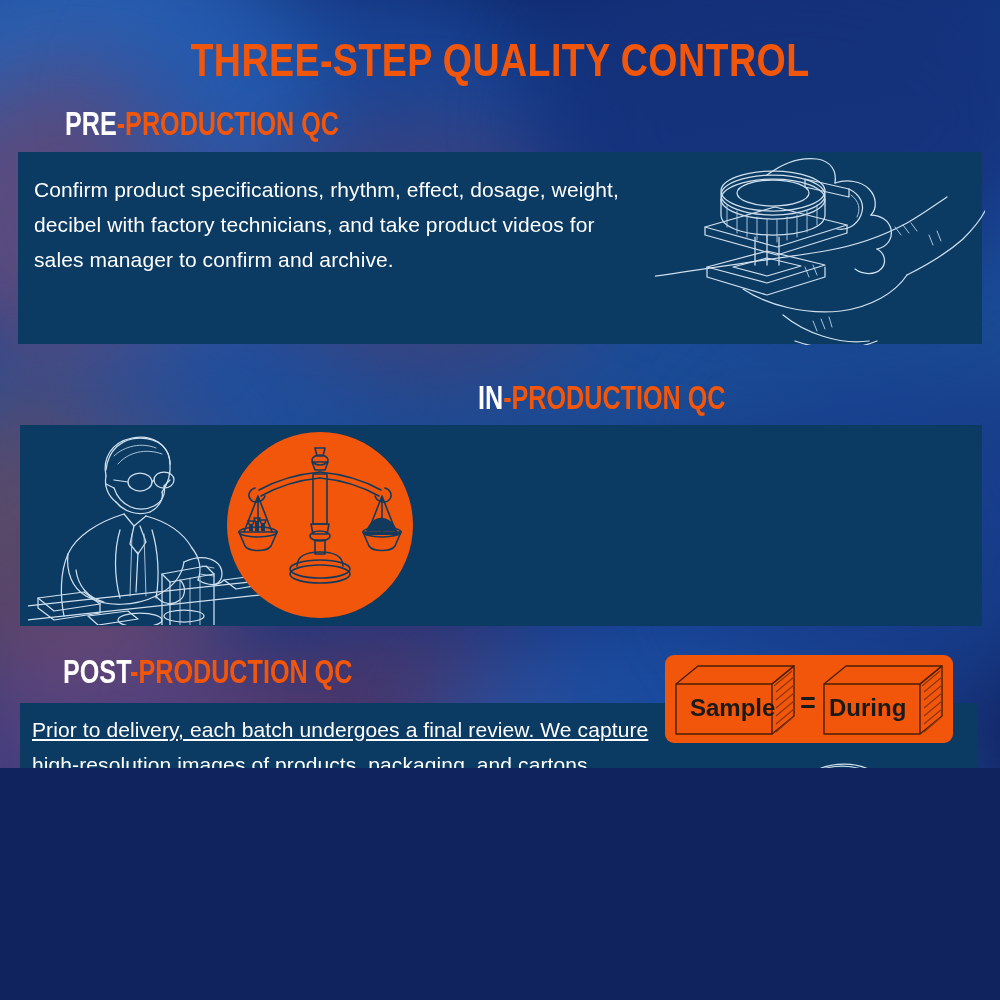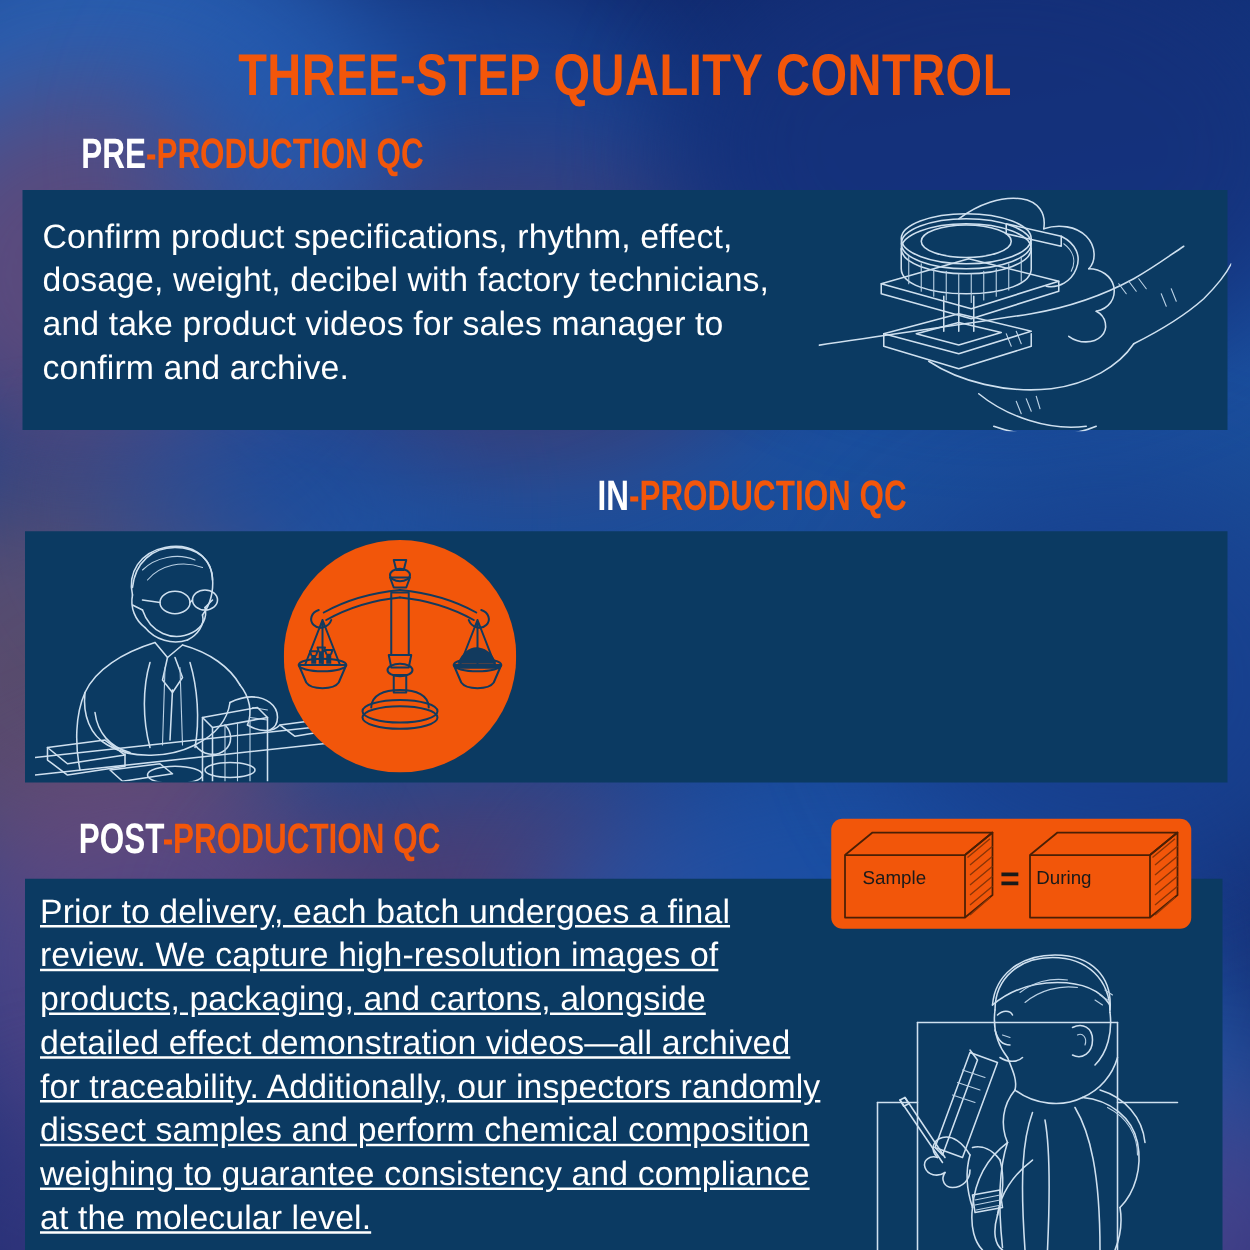--- a/index.html
+++ b/index.html
@@ -2,21 +2,21 @@
 <html><head>
 <meta charset="utf-8">
 <style>
   html,body{margin:0;padding:0;}
   body{
     width:1000px;height:1000px;overflow:hidden;
     font-family:"Liberation Sans","DejaVu Sans",sans-serif;
     background:#10235e;
     position:relative;
   }
-  #stage{position:absolute;inset:0;width:1000px;height:1000px;overflow:hidden;}
+  #stage{position:absolute;inset:0;width:1000px;height:768px;overflow:hidden;}
 
   
   .bg{position:absolute;inset:0;}
   .bg-base{
     background:
       linear-gradient(170deg,#0f2060 0%,#123a86 22%,#1a4f9e 40%,#1b4a93 55%,#17357f 72%,#13235f 100%);
   }
   .bg-blob{position:absolute;border-radius:50%;filter:blur(46px);}
   .b1{left:-140px;top:-90px;width:460px;height:420px;background:#2f6fc6;opacity:.78;}
   .b2{left:-90px;top:70px;width:330px;height:300px;background:#7c3b57;opacity:.60;}
@@ -54,21 +54,21 @@
   #head3{left:63px;top:652px;transform-origin:left top;}
 
   
   .panel{position:absolute;background:#0b3a62;}
   #panel1{left:18px;top:152px;width:964px;height:192px;}
   #panel2{left:20px;top:425px;width:962px;height:201px;}
   #panel3{left:20px;top:703px;width:958px;height:297px;}
 
   .body-text{
     position:absolute;color:#ffffff;
-    font-size:27px;line-height:35px;white-space:pre-line;
+    font-size:21px;line-height:35px;white-space:pre-line;
     letter-spacing:.1px;
   }
   #text1{left:34px;top:172px;width:600px;}
   #text2{left:452px;top:452px;width:530px;}
   #text3{left:32px;top:712px;width:625px;text-decoration:underline;}
 
   
   .art{position:absolute;}
   .art svg{display:block;}
   .ln{fill:none;stroke:#cfe0ef;stroke-width:1.25;stroke-linecap:round;stroke-linejoin:round;}
@@ -79,21 +79,21 @@
   .sc-c{fill:#f2560a;}
   .sc{fill:none;stroke:#123a5e;stroke-width:1.6;stroke-linecap:round;stroke-linejoin:round;}
   .sc-f{fill:#123a5e;stroke:none;}
 
   
   #sp-card{
     position:absolute;left:665px;top:655px;width:288px;height:88px;
     background:#f2560a;border-radius:9px;
   }
   .sp-label{
-    position:absolute;color:#1a1a1a;font-size:15px;font-weight:normal;
+    position:absolute;color:#1a1a1a;font-size:24px;font-weight:bold;
     font-family:"Liberation Sans","DejaVu Sans",sans-serif;
   }
   #sp-sample{left:690px;top:694px;}
   #sp-eq{left:800px;top:688px;font-size:27px;font-weight:bold;}
   #sp-product{left:829px;top:694px;}
   .boxln{fill:none;stroke:#4a1f05;stroke-width:1.4;stroke-linejoin:round;}
   .boxsh{stroke:#8a3507;stroke-width:1.1;fill:none;}
 </style>
 </head>
 <body>

